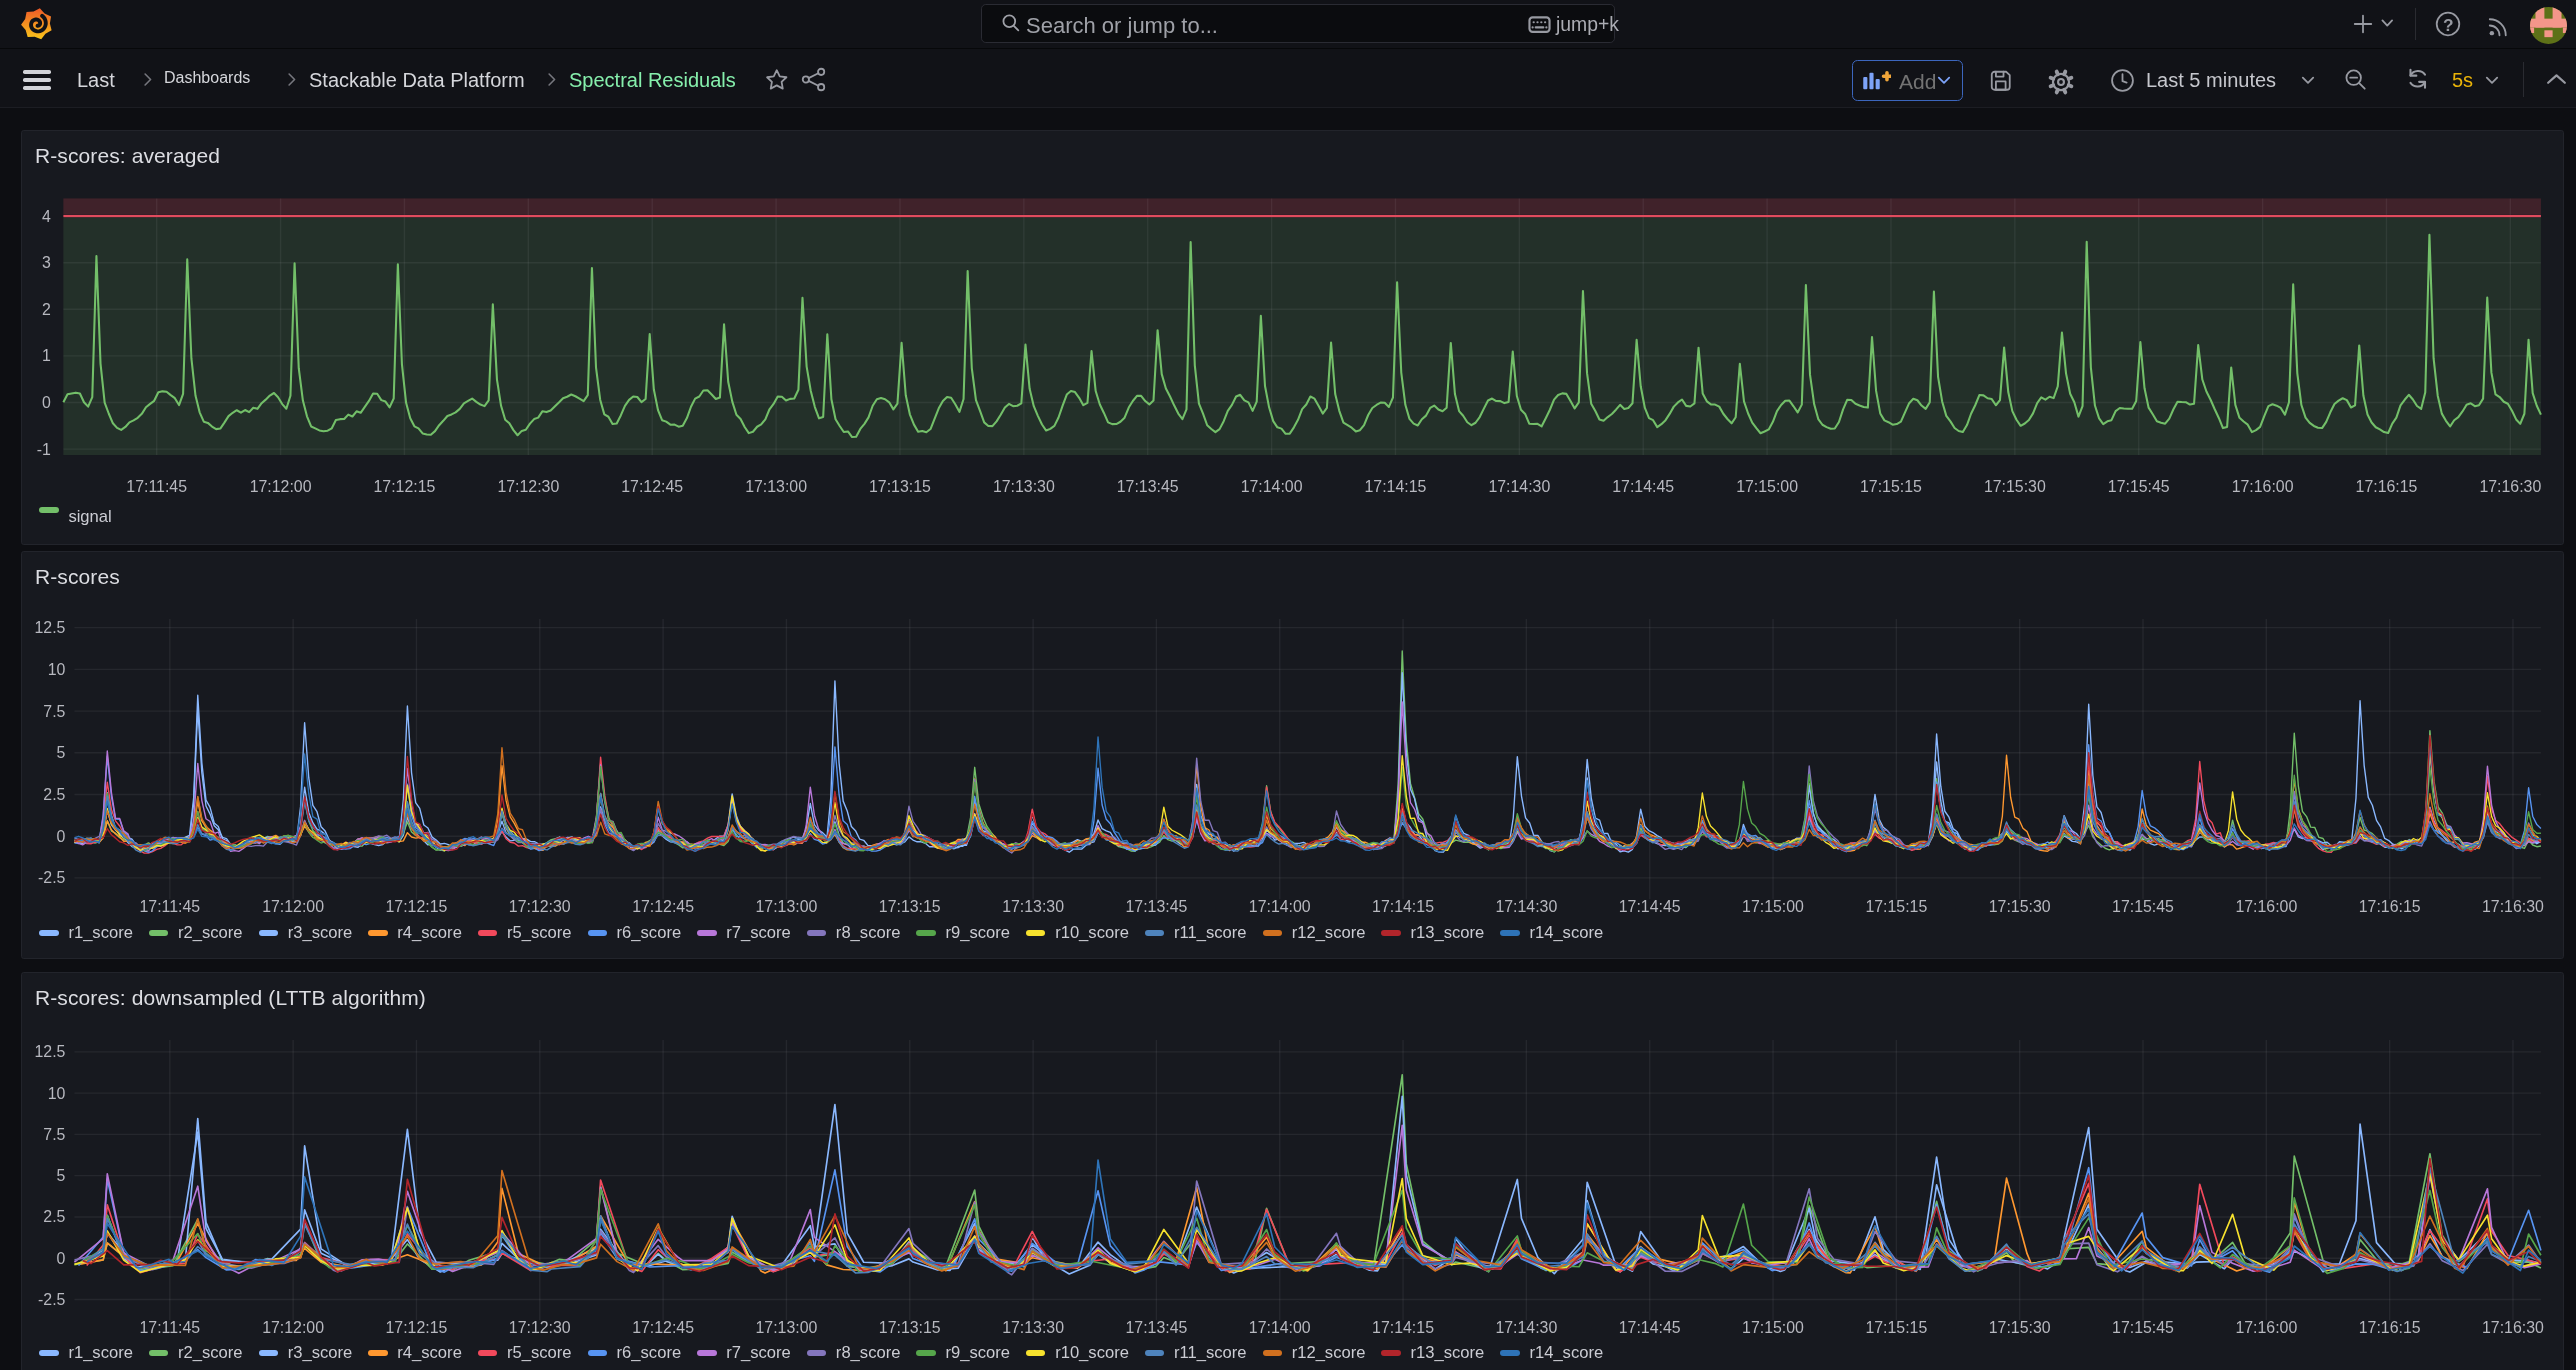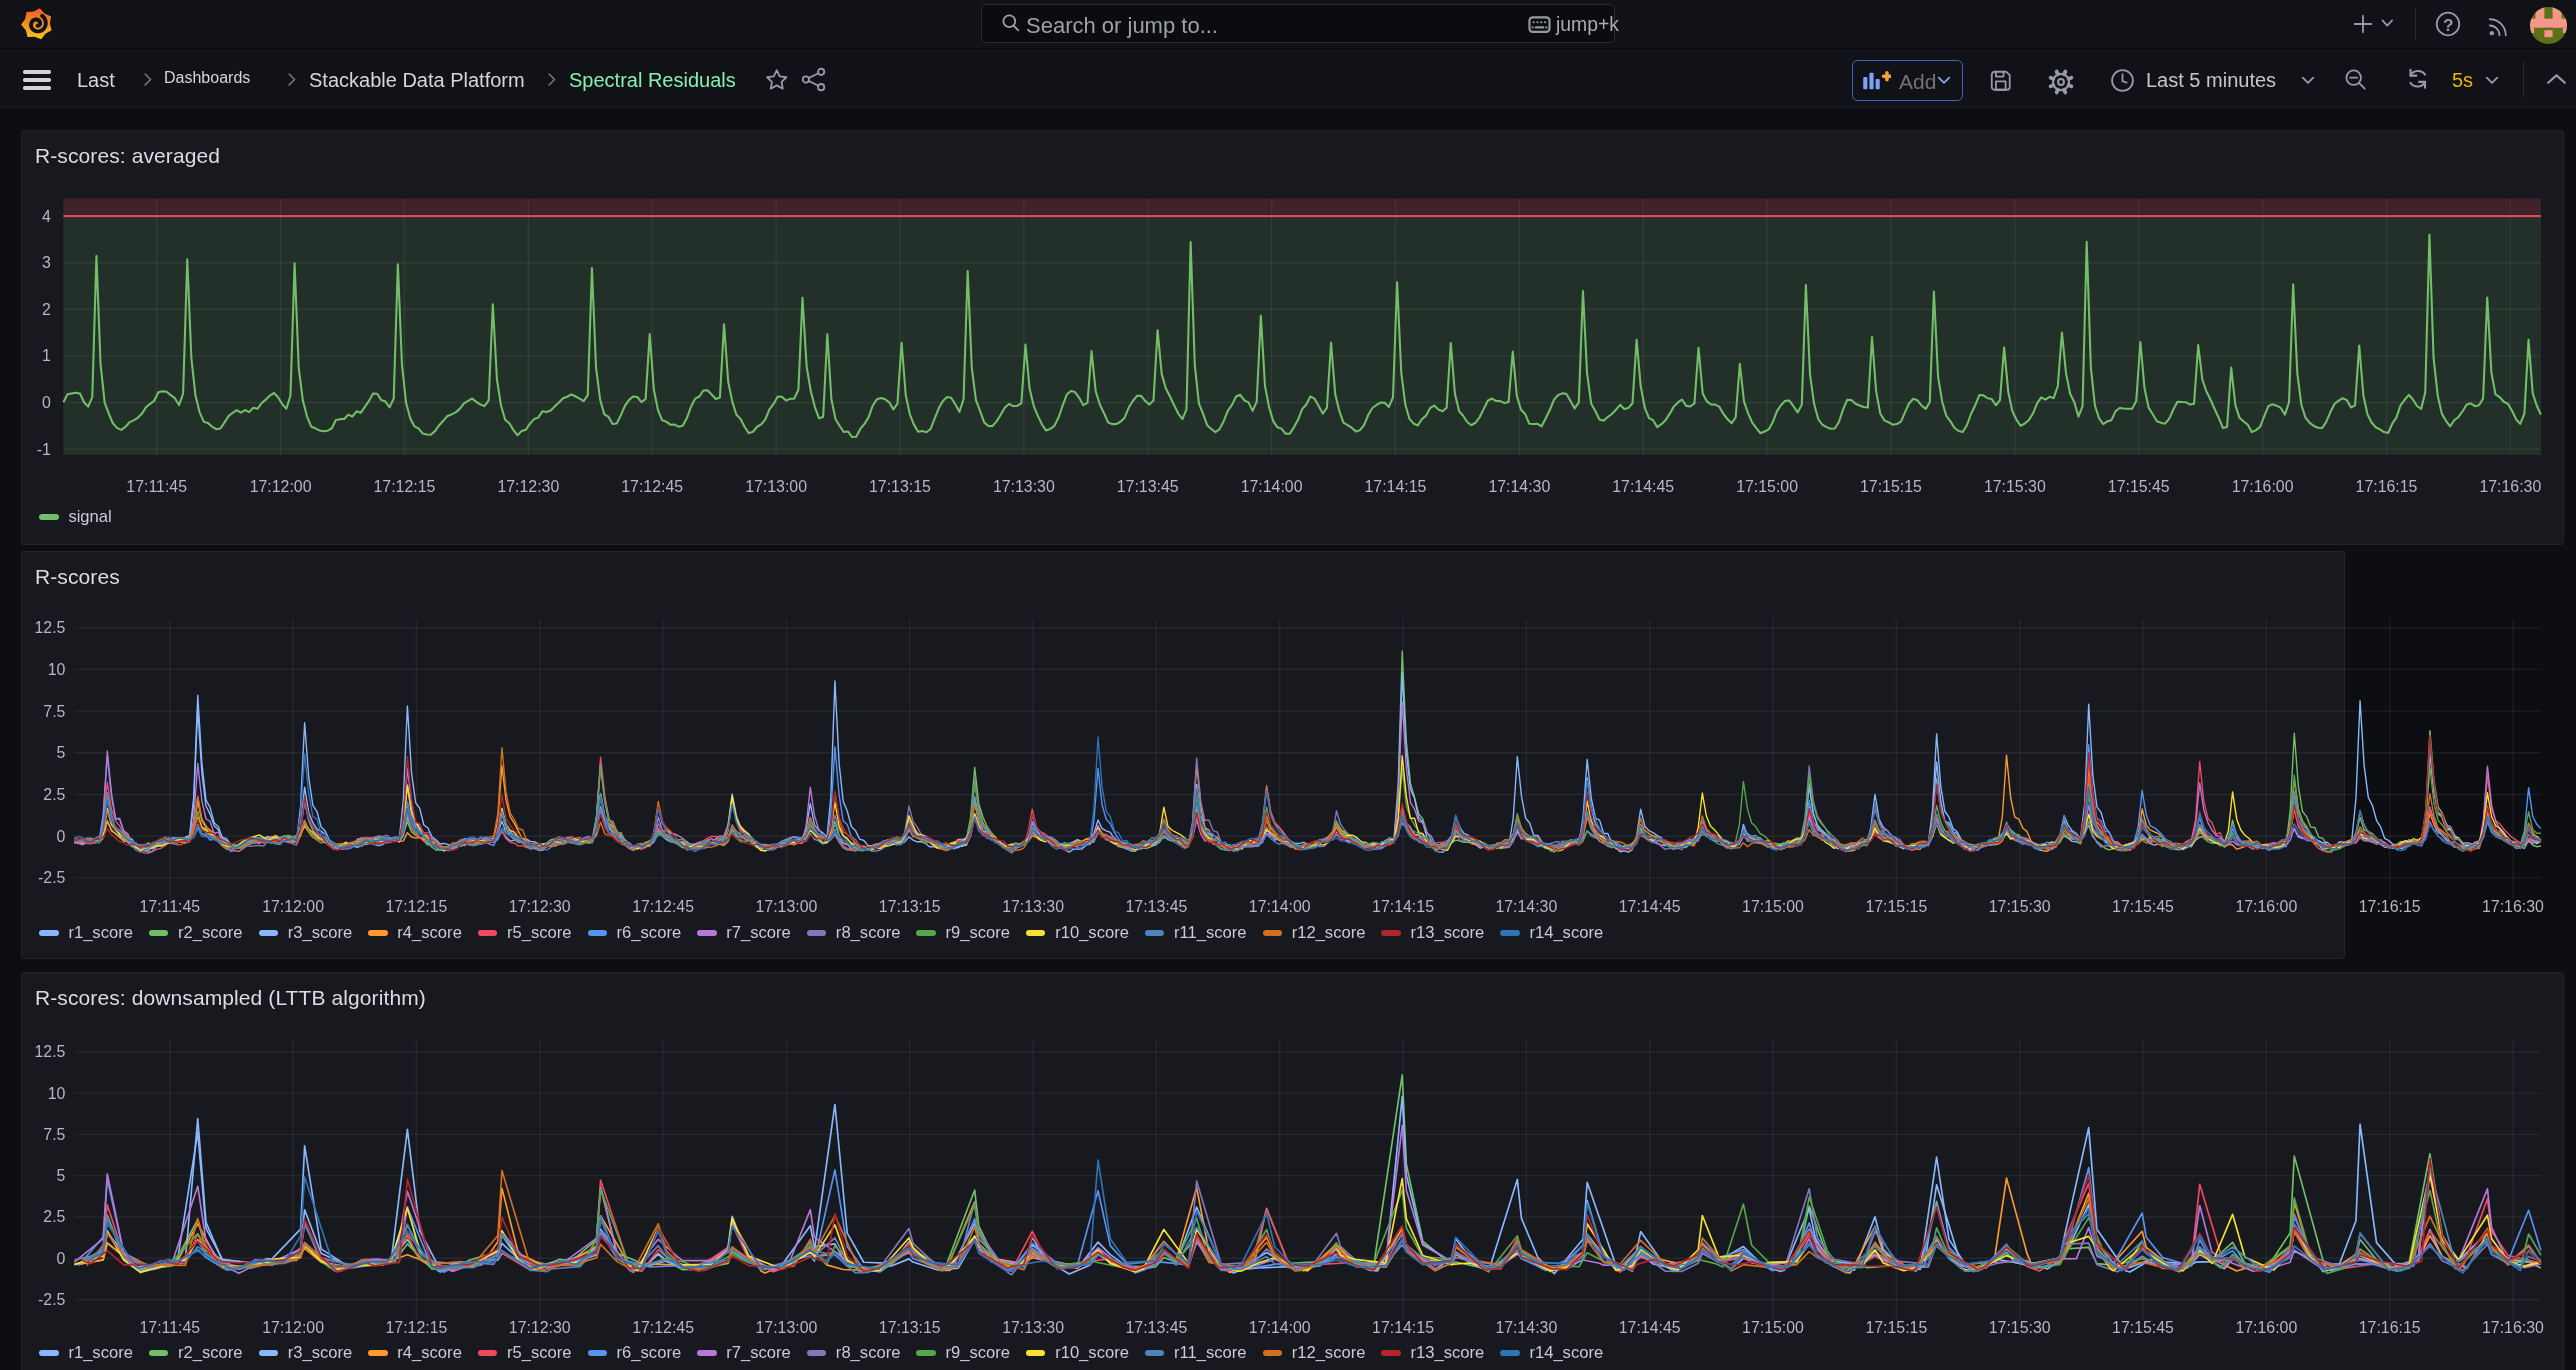--- a/index.html
+++ b/index.html
@@ -193,23 +193,23 @@
       <text x="2164.02" y="522" font-size="23" fill="#b7b8bf" text-anchor="middle" font-weight="400">17:14:30</text>
       <text x="2343.12" y="522" font-size="23" fill="#b7b8bf" text-anchor="middle" font-weight="400">17:14:45</text>
       <text x="2522.22" y="522" font-size="23" fill="#b7b8bf" text-anchor="middle" font-weight="400">17:15:00</text>
       <text x="2701.32" y="522" font-size="23" fill="#b7b8bf" text-anchor="middle" font-weight="400">17:15:15</text>
       <text x="2880.42" y="522" font-size="23" fill="#b7b8bf" text-anchor="middle" font-weight="400">17:15:30</text>
       <text x="3059.52" y="522" font-size="23" fill="#b7b8bf" text-anchor="middle" font-weight="400">17:15:45</text>
       <text x="3238.62" y="522" font-size="23" fill="#b7b8bf" text-anchor="middle" font-weight="400">17:16:00</text>
       <text x="3417.72" y="522" font-size="23" fill="#b7b8bf" text-anchor="middle" font-weight="400">17:16:15</text>
       <text x="3596.82" y="522" font-size="23" fill="#b7b8bf" text-anchor="middle" font-weight="400">17:16:30</text>
     </svg><div style="position:absolute;left:17.3px;top:376px;display:flex;align-items:center;column-gap:16px;font-size:16.6px;color:#cbccd3;white-space:nowrap">
-      <span style="display:inline-flex;align-items:center"><span style="width:19.4px;height:6.2px;border-radius:3.5px;background:#73bf69;margin-right:9.7px"></span>signal</span>
+      <span style="display:inline-flex;"><span style="width:19.4px;height:6.2px;border-radius:3.5px;background:#73bf69;margin-right:9.7px"></span>signal</span>
     </div></div>
-<div class="panel" style="left:21px;top:551px;width:2324px;height:408px"><div class="ptitle">R-scores</div><svg width="2543" height="415" viewBox="0 0 3675 600" font-family="Liberation Sans, sans-serif">
+<div class="panel" style="left:21px;top:551px;width:2543px;height:408px"><div class="ptitle">R-scores</div><svg width="2543" height="415" viewBox="0 0 3675 600" font-family="Liberation Sans, sans-serif">
       <line x1="75" y1="109.4" x2="3641" y2="109.4" stroke="rgba(204,204,220,0.08)" stroke-width="2"></line>
       <line x1="75" y1="169.7" x2="3641" y2="169.7" stroke="rgba(204,204,220,0.08)" stroke-width="2"></line>
       <line x1="75" y1="230" x2="3641" y2="230" stroke="rgba(204,204,220,0.08)" stroke-width="2"></line>
       <line x1="75" y1="290.3" x2="3641" y2="290.3" stroke="rgba(204,204,220,0.08)" stroke-width="2"></line>
       <line x1="75" y1="350.6" x2="3641" y2="350.6" stroke="rgba(204,204,220,0.08)" stroke-width="2"></line>
       <line x1="75" y1="410.9" x2="3641" y2="410.9" stroke="rgba(204,204,220,0.08)" stroke-width="2"></line>
       <line x1="75" y1="471.2" x2="3641" y2="471.2" stroke="rgba(204,204,220,0.08)" stroke-width="2"></line>
       <line x1="212.885" y1="97" x2="212.885" y2="502" stroke="rgba(204,204,220,0.08)" stroke-width="2"></line>
       <line x1="391.185" y1="97" x2="391.185" y2="502" stroke="rgba(204,204,220,0.08)" stroke-width="2"></line>
       <line x1="569.485" y1="97" x2="569.485" y2="502" stroke="rgba(204,204,220,0.08)" stroke-width="2"></line>

